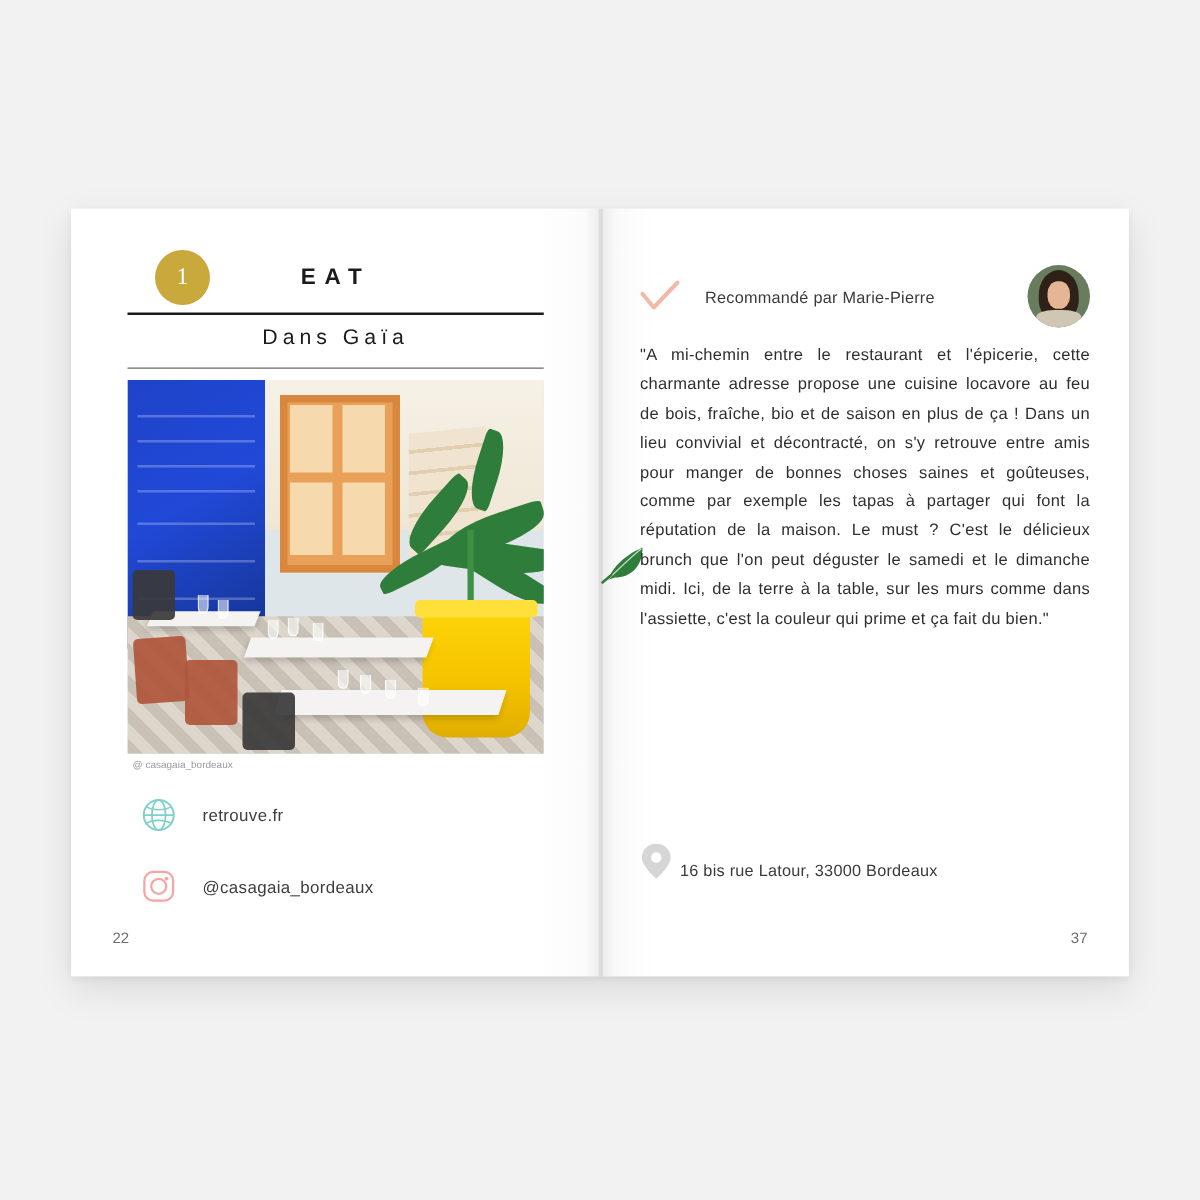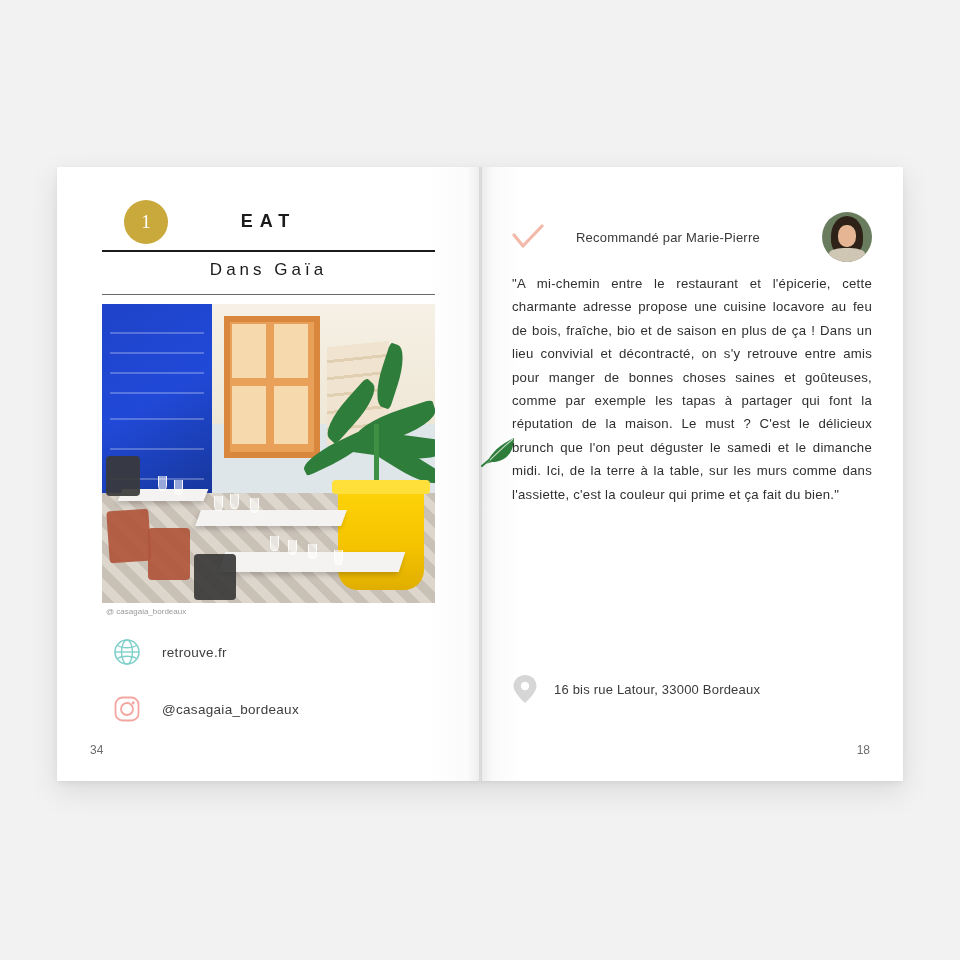--- a/index.html
+++ b/index.html
@@ -243,21 +243,21 @@
   .page-number.left-num { left: 33px; }
   .page-number.right-num { right: 33px; }
 
   
   .reco-row {
     position: absolute;
     left: 32px;
     top: 45px;
     display: flex;
     align-items: center;
-    gap: 32px;
+    gap: 20px;
     width: 360px;
   }
   .check-icon { width: 32px; height: 26px; flex: none; }
   .reco-text {
     font-size: 13px;
     color: #3a3a3a;
     letter-spacing: 0.2px;
     flex: 1;
   }
   .avatar {
@@ -309,22 +309,22 @@
     top: 265px;
     width: 42px;
     height: 36px;
   }
 
   .address-row {
     position: absolute;
     left: 32px;
     top: 507px;
     display: flex;
-    align-items: center;
-    gap: 16px;
+    align-items: flex-end;
+    gap: 6px;
   }
   .pin-icon { width: 26px; height: 30px; flex: none; }
   .address-text {
     font-size: 13px;
     color: #3a3a3a;
     letter-spacing: 0.2px;
   }
 </style>
 </head>
 <body>
@@ -416,21 +416,21 @@
         <span class="contact-icon">
           <svg width="28" height="28" viewBox="0 0 28 28">
             <rect x="2.5" y="2.5" width="23" height="23" rx="7" fill="none" stroke="#f4a6a0" stroke-width="1.8"></rect>
             <circle cx="14" cy="14" r="6" fill="none" stroke="#f4a6a0" stroke-width="1.8"></circle>
             <circle cx="20.2" cy="7.8" r="1.5" fill="#f4a6a0"></circle>
           </svg>
         </span>
         <span class="contact-text">@casagaia_bordeaux</span>
       </div>
 
-      <div class="page-number left-num">34</div>
+      <div class="page-number left-num">22</div>
     </div>
 
     <div class="spine"></div>
 
     <div class="page right">
 
       <div class="reco-row">
         <span class="check-icon">
           <svg width="32" height="26" viewBox="0 0 32 26">
             <path d="M2 11 L11 22 L30 2" fill="none" stroke="#f2b8a8" stroke-width="3.2" stroke-linecap="round" stroke-linejoin="round"></path>
@@ -457,17 +457,17 @@
       <div class="address-row">
         <span class="pin-icon">
           <svg width="26" height="30" viewBox="0 0 26 30">
             <path d="M13 1 C6.4 1, 1.5 6, 1.5 12 C1.5 19, 13 29, 13 29 C13 29, 24.5 19, 24.5 12 C24.5 6, 19.6 1, 13 1 Z" fill="#d6d6d6"></path>
             <circle cx="13" cy="12" r="4.2" fill="#ffffff"></circle>
           </svg>
         </span>
         <span class="address-text">16 bis rue Latour, 33000 Bordeaux</span>
       </div>
 
-      <div class="page-number right-num">18</div>
+      <div class="page-number right-num">37</div>
     </div>
 
   </div>
 </div>
 
 </body></html>

